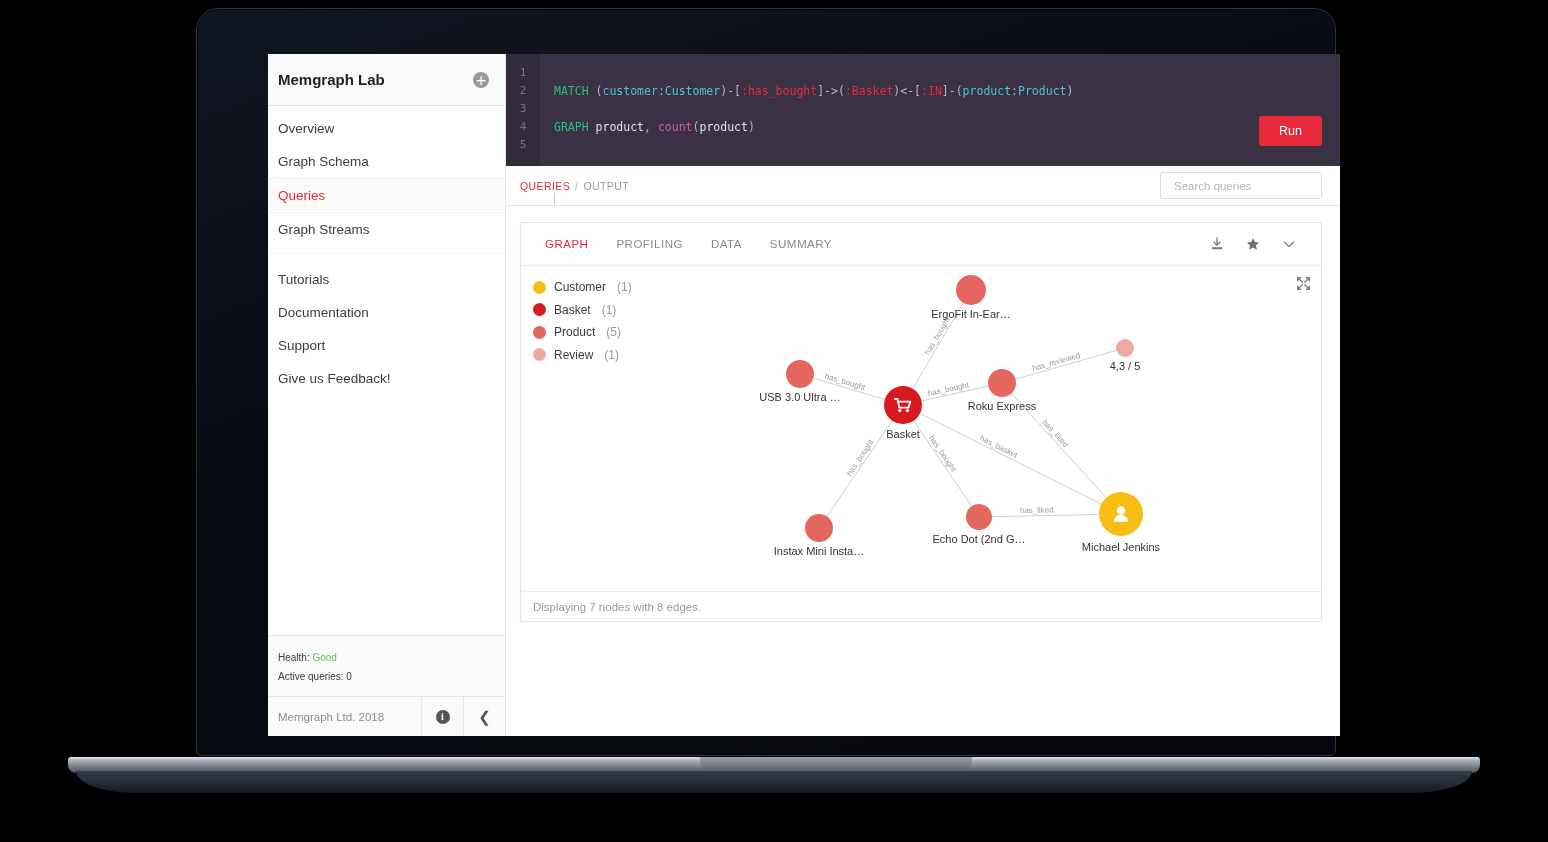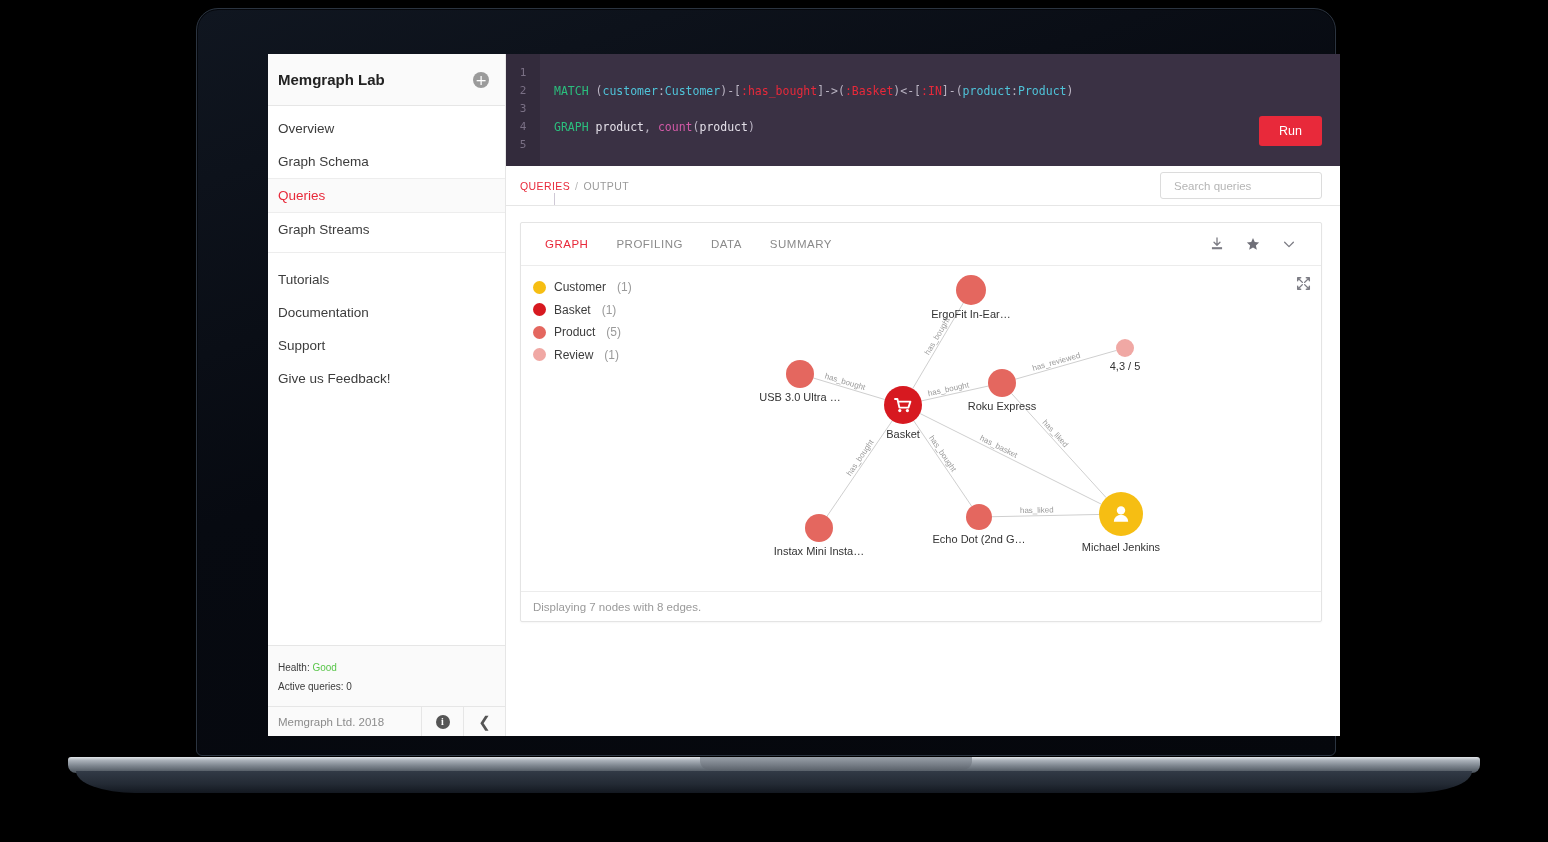--- a/index.html
+++ b/index.html
@@ -91,21 +91,21 @@
   .sb-status {
     border-top: 1px solid #e6e6e6;
     background: #fafafa;
     padding: 12px 10px 10px;
     font-size: 10px; color: #3c3c3c;
   }
   .sb-status div { padding: 4px 0; }
   .health-good { color: #5ac64b; }
   .sb-footer {
     border-top: 1px solid #e6e6e6;
-    height: 30px; display: flex; align-items: stretch;
+    height: 40px; display: flex; align-items: stretch;
     background: #fafafa;
   }
   .sb-copy { flex: 1; display: flex; align-items: center; padding-left: 10px;
              font-size: 11.5px; color: #8c8c8c; }
   .sb-btn {
     width: 42px; border-left: 1px solid #e6e6e6;
     display: flex; align-items: center; justify-content: center;
     cursor: pointer; color: #555;
   }
   .info-dot {

